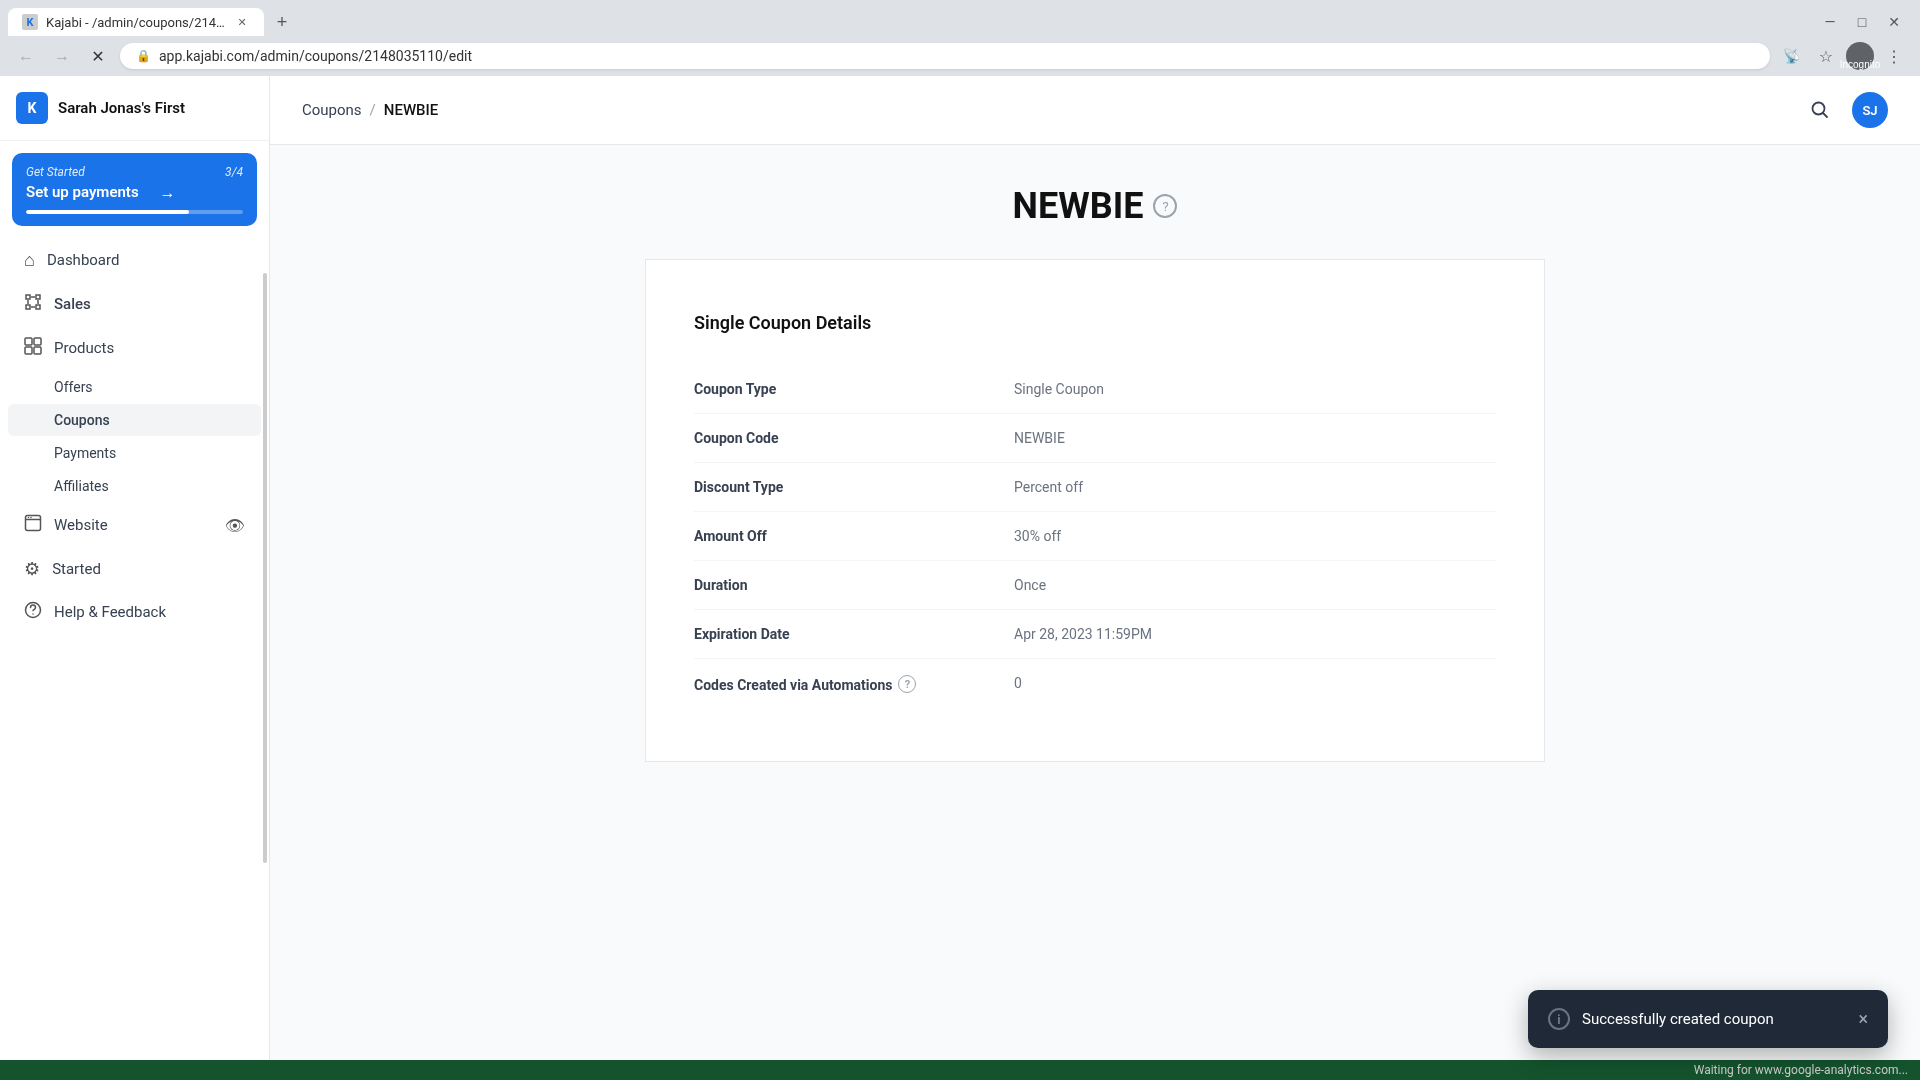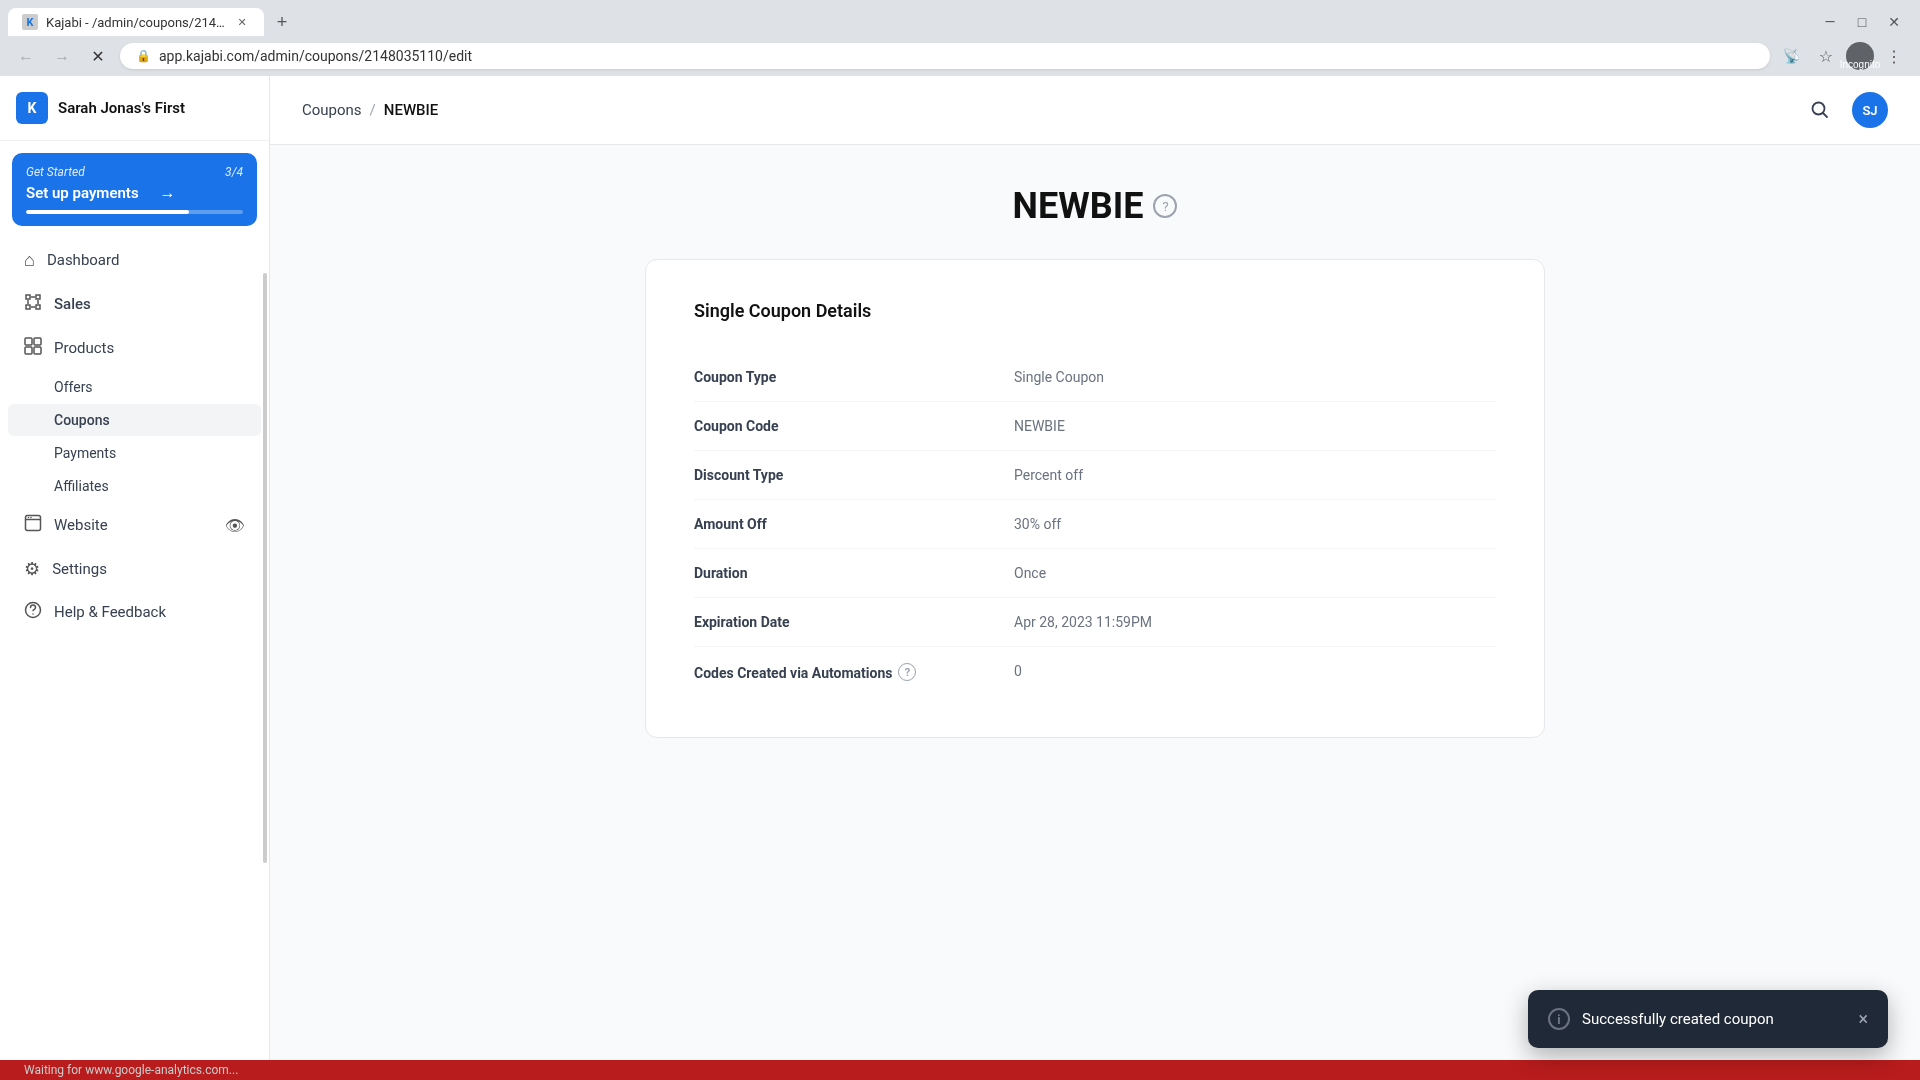--- a/index.html
+++ b/index.html
@@ -195,21 +195,21 @@
       opacity: 0.85;
     }
     .get-started-count {
       font-size: 12px;
       opacity: 0.85;
     }
     .get-started-title {
       font-size: 15px;
       font-weight: 600;
       display: flex;
-      align-items: center;
+      align-items: flex-start;
       gap: 21px;
     }
     .get-started-arrow { font-size: 16px; }
     .get-started-progress {
       margin-top: 8px;
       height: 4px;
       background: rgba(255,255,255,0.3);
       border-radius: 2px;
       overflow: hidden;
     }
@@ -339,23 +339,23 @@
       border-radius: 50%;
       border: 2px solid #9ca3af;
       display: flex; align-items: center; justify-content: center;
       color: #9ca3af;
       font-size: 13px;
       cursor: pointer;
     }
 
     .coupon-card {
       background: #fff;
-      border-radius: 12px;
+      border-radius: 0;
       border: 1px solid #e5e7eb;
-      padding: 40px 48px;
+      padding: 52px 48px;
       max-width: 900px;
       margin: 0 auto;
     }
 
     .card-section-title {
       font-size: 18px;
       font-weight: 600;
       color: #111;
       margin-bottom: 32px;
     }
@@ -421,25 +421,26 @@
     }
     .toast-close {
       cursor: pointer;
       color: #9ca3af;
       font-size: 18px;
       line-height: 1;
     }
 
     
     .status-bar {
-      background: #b91c1c;
+      background: #14532d;
       color: #ccc;
       font-size: 12px;
-      padding: 3px 24px;
+      padding: 3px 12px;
       flex-shrink: 0;
+      text-align: right;
     }
   </style>
 </head>
 <body>
 
 <div class="browser-chrome">
   <div class="browser-titlebar">
     <div class="browser-tab">
       <div class="tab-favicon">
         <span style="color:#1a73e8;font-weight:bold;font-size:11px;">K</span>
@@ -551,21 +552,21 @@
           <circle cx="4.5" cy="3.5" r="0.75" fill="#555"></circle>
           <circle cx="7" cy="3.5" r="0.75" fill="#555"></circle>
         </svg>
       </span>
       <span>Website</span>
       <span style="margin-left:auto;color:#555;font-size:16px;">👁</span>
     </div>
 
     <div class="nav-item">
       <span class="nav-icon">⚙</span>
-      <span>Settings</span>
+      <span>Started</span>
     </div>
 
     <div class="nav-item">
       <span class="nav-icon">
         <svg width="18" height="18" viewBox="0 0 18 18" fill="none">
           <circle cx="9" cy="9" r="7.5" stroke="#555" stroke-width="1.5"></circle>
           <path d="M6.5 6.5a2.5 2.5 0 0 1 5 0c0 1.5-1.5 2-2.5 3" stroke="#555" stroke-width="1.5" stroke-linecap="round"></path>
           <circle cx="9" cy="13" r="0.75" fill="#555"></circle>
         </svg>
       </span>

